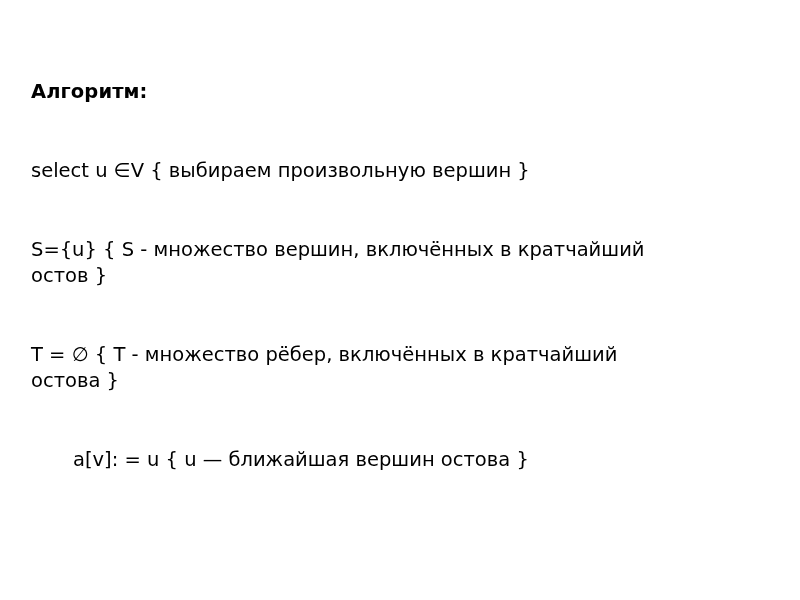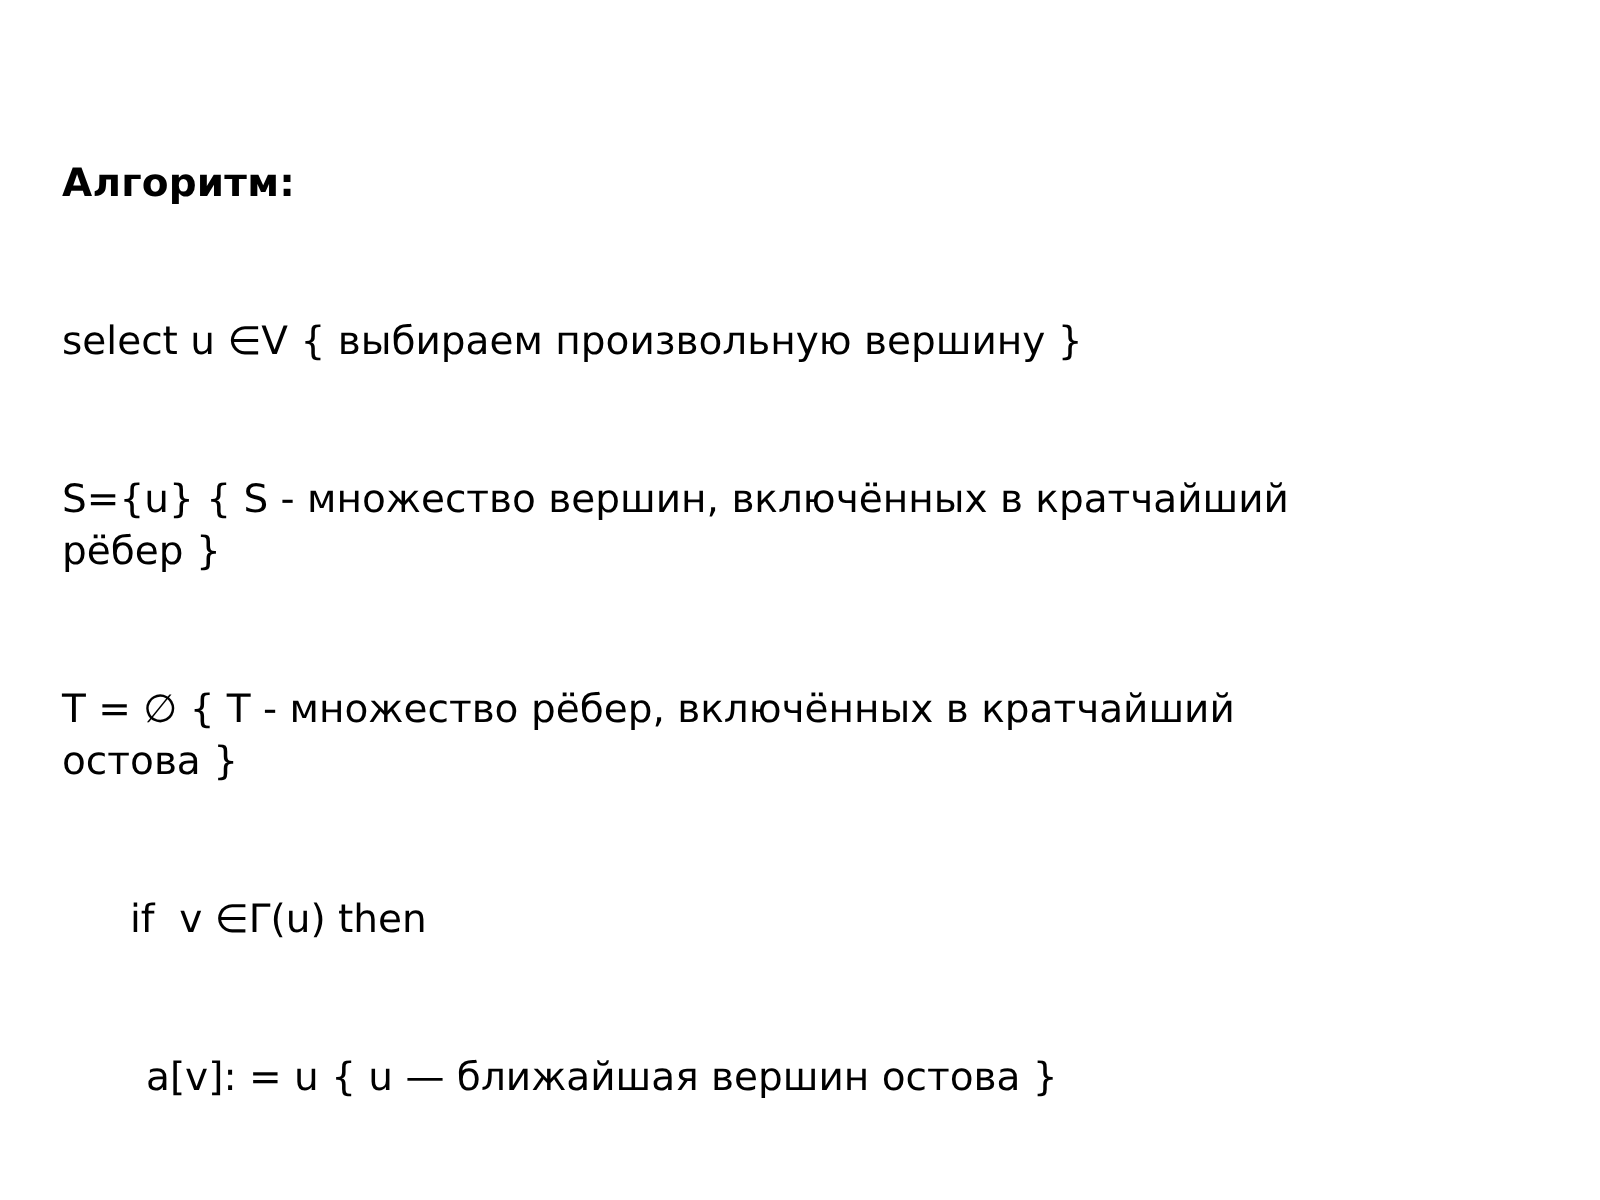--- a/index.html
+++ b/index.html
@@ -36,24 +36,23 @@
   }
   .indent-1 { padding-left: 34px; }
   .indent-2 { padding-left: 42px; }
 </style>
 </head>
 <body>
 
 <div class="slide">
   <div class="algo-block">
     <span class="line title-line">Алгоритм:</span>
-    <span class="line">select u ∈V { выбираем произвольную вершину }</span>
-    <span class="line">S={u} { S - множество вершин, включённых в кратчайший рёбер }</span>
+    <span class="line">select u ∈V { выбираем произвольную вершин }</span>
+    <span class="line">S={u} { S - множество вершин, включённых в кратчайший остов }</span>
     <span class="line">T = ∅ { T - множество рёбер, включённых в кратчайший остова }</span>
-    <span class="line indent-1">if  v ∈Γ(u) then</span>
     <span class="line indent-2">a[v]: = u { u — ближайшая вершин остова }</span>
     
     
     
     
     
     
   </div>
 </div>
 

